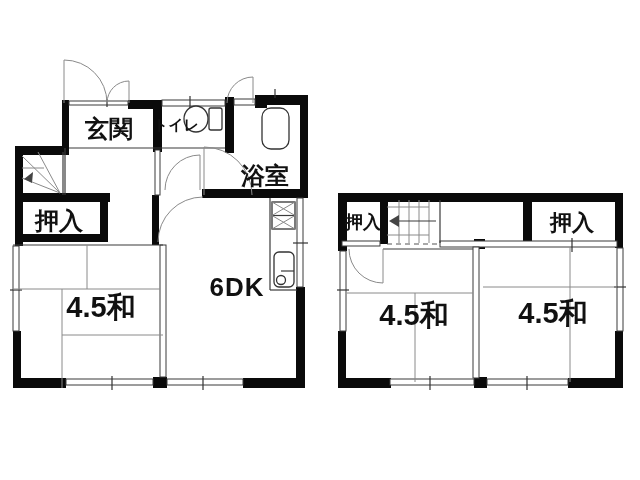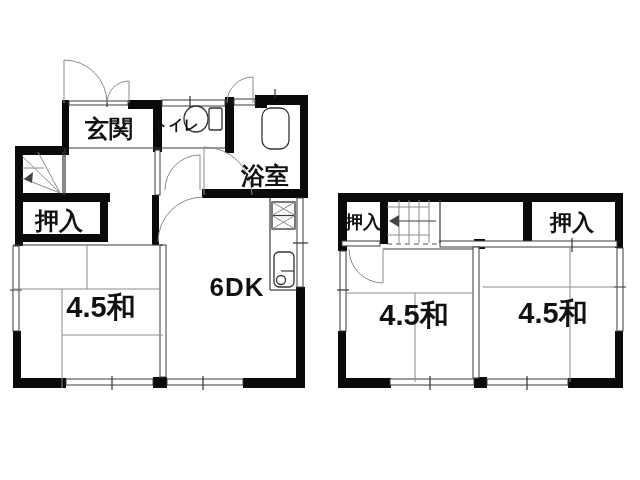--- a/index.html
+++ b/index.html
@@ -1,17 +1,17 @@
 <!DOCTYPE html>
 <html><head>
 <meta charset="utf-8">
 <style>
   html,body{margin:0;padding:0;background:#ffffff;}
   .canvas{position:relative;width:640px;height:480px;background:#ffffff;overflow:hidden;
-          font-family:"Liberation Sans","DejaVu Sans",sans-serif;border-radius:23px;}
+          font-family:"Liberation Sans","DejaVu Sans",sans-serif;}
   svg{display:block;}
   text{font-family:"Liberation Sans","DejaVu Sans",sans-serif;font-weight:bold;fill:#111;}
   .lbl-lg{font-size:29px;}
   .lbl-md{font-size:24px;}
   .lbl-dk{font-size:26px;letter-spacing:1px;}
   .lbl-sm{font-size:15px;}
   .lbl-cl{font-size:24px;}
   .lbl-cl2{font-size:18px;}
   .lbl-cl3{font-size:22px;}
   .wall{fill:#0a0a0a;stroke:none;}

